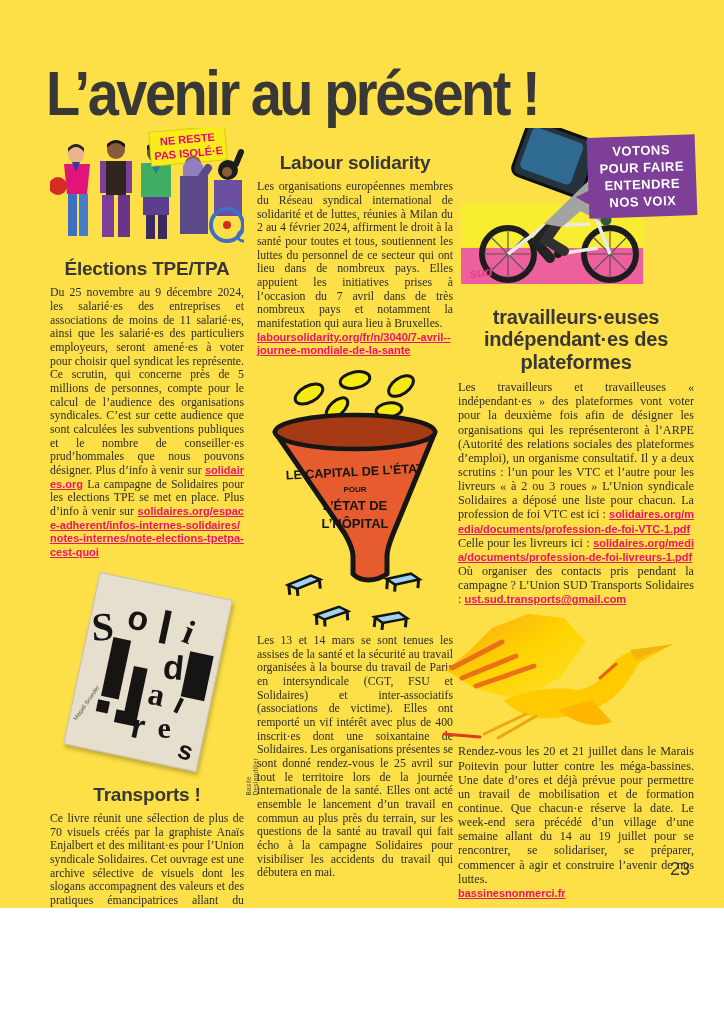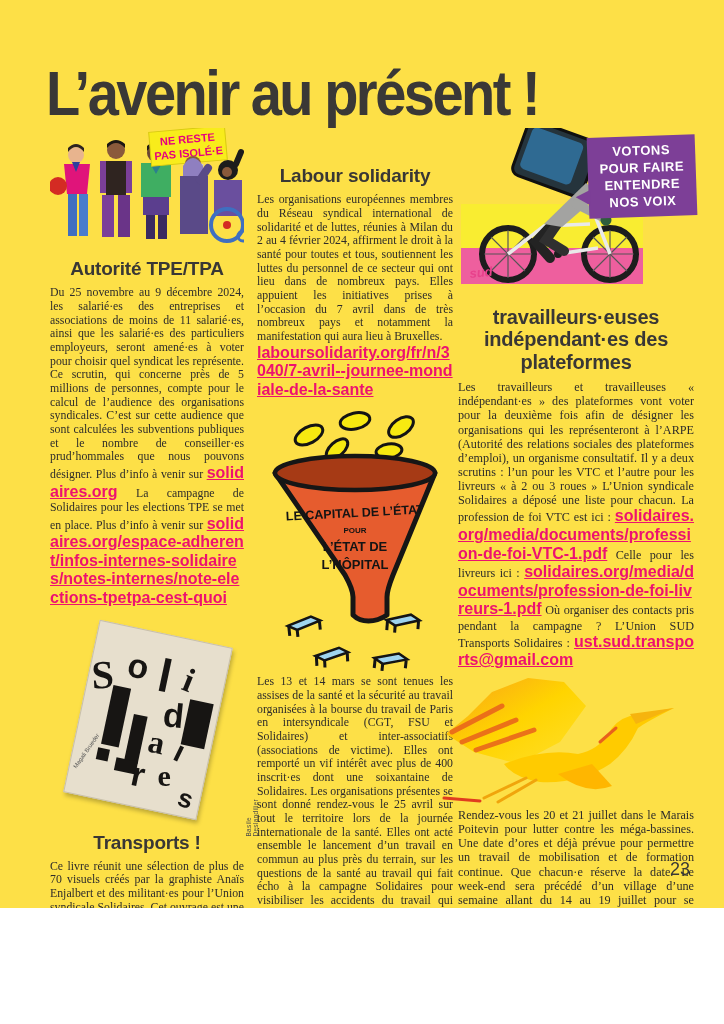--- a/index.html
+++ b/index.html
@@ -14,21 +14,21 @@
   .col{position:absolute;top:128px;}
   .col-left{left:50px;width:194px;}
   .col-mid{left:257px;top:148px;width:196px;}
   .col-right{left:458px;width:236px;}
   
   .heading{font-family:"Liberation Sans",sans-serif;font-weight:800;color:#393735;
            font-size:19px;line-height:1.12;text-align:center;margin:10px 0 7px 0;
            letter-spacing:-0.2px;}
   .body{font-size:11.8px;line-height:1.16;text-align:justify;margin:0 0 2px 0;
         hyphens:auto;-webkit-hyphens:auto;}
-  .plink{font-family:"Liberation Sans",sans-serif;font-weight:bold;font-size:16px;
+  .plink{font-family:"Liberation Sans",sans-serif;font-weight:bold;font-size:11px;
          color:#ed1170;text-decoration:underline;word-break:break-all;cursor:pointer;}
   .pagenum{position:absolute;right:34px;bottom:28px;font-family:"Liberation Sans",sans-serif;
            font-size:18px;color:#3a3836;}
   
   .illo{display:block;margin:0 auto;}
   .credit-vert{position:absolute;left:-12px;top:392px;font-family:"Liberation Sans",sans-serif;
                font-size:6.5px;color:#4a4a4a;writing-mode:vertical-rl;transform:rotate(180deg);
                letter-spacing:.3px;}
   
   .book-wrap{position:relative;height:202px;margin-top:12px;}
@@ -96,21 +96,21 @@
 
       <circle cx="178" cy="42" r="10" fill="#1c1c1c"></circle>
       <circle cx="177" cy="44" r="5" fill="#8a5a3b"></circle>
       <path d="M186,36 L191,24" stroke="#1c1c1c" stroke-width="6" stroke-linecap="round"></path>
       <rect x="164" y="52" width="28" height="36" fill="#6a4f9e"></rect>
       <circle cx="177" cy="97" r="16" fill="none" stroke="#3f6fc0" stroke-width="4"></circle>
       <circle cx="177" cy="97" r="4" fill="#d42b23"></circle>
       <circle cx="193" cy="108" r="5" fill="none" stroke="#3f6fc0" stroke-width="3"></circle>
     </svg>
 
-    <div class="heading">Autorité TPE/TPA</div>
+    <div class="heading">Élections TPE/TPA</div>
 
     <p class="body"><span>Du 25 novembre au 9 décembre 2024, les salarié·es des entreprises et associations de moins de 11 salarié·es, ainsi que les salarié·es des particuliers employeurs, seront amené·es à voter pour choisir quel syndicat les représente. Ce scrutin, qui concerne près de 5 millions de personnes, compte pour le calcul de l’audience des organisations syndicales. C’est sur cette audience que sont calculées les subventions publiques et le nombre de conseiller·es prud’hommales que nous pouvons désigner. Plus d’info à venir sur </span><a class="plink">solidaires.org</a><span> La campagne de Solidaires pour les elections TPE se met en place. Plus d’info à venir sur </span><a class="plink">solidaires.org/espace-adherent/infos-internes-solidaires/notes-internes/note-elections-tpetpa-cest-quoi</a></p>
 
     <div class="book-wrap">
       <div class="book">
         <svg width="134" height="174" viewBox="0 0 134 174">
           <rect x="26" y="60" width="18" height="60" fill="#171513"></rect>
           <rect x="52" y="84" width="14" height="48" fill="#171513"></rect>
           <rect x="24" y="124" width="12" height="12" fill="#171513"></rect>
           <rect x="44" y="130" width="22" height="13" fill="#171513"></rect>
@@ -131,21 +131,21 @@
       </div>
       <div class="book-credit">Magali Brueder</div>
     </div>
 
     <div class="heading">Transports !</div>
     <p class="body"><span>Ce livre réunit une sélection de plus de 70 visuels créés par la graphiste Anaïs Enjalbert et des militant·es pour l’Union syndicale Solidaires. Cet ouvrage est une archive sélective de visuels dont les slogans accompagnent des valeurs et des pratiques émancipatrices allant du féminisme à l’antiracisme, de l’internationalisme à l’anti fascisme, de la lutte contre les lgbtphobies à celle contre le validisme. Ils soutiennent la lutte contre le capitalisme et pour les services publics.</span><br><a class="plink">lamousseeditions.fr/product/solidaires</a></p>
   </div>
 
   <div class="col col-mid">
 
-    <div class="heading" style="margin-top:17px;">Labour solidarity</div>
+    <div class="heading" style="margin-top:4px;">Labour solidarity</div>
     <p class="body"><span>Les organisations européennes membres du Réseau syndical international de solidarité et de luttes, réunies à Milan du 2 au 4 février 2024, affirment le droit à la santé pour toutes et tous, soutiennent les luttes du personnel de ce secteur qui ont lieu dans de nombreux pays. Elles appuient les initiatives prises à l’occasion du 7 avril dans de très nombreux pays et notamment la manifestation qui aura lieu à Bruxelles.</span><br><a class="plink">laboursolidarity.org/fr/n/3040/7-avril--journee-mondiale-de-la-sante</a></p>
 
     <div style="position:relative;margin-top:8px;">
       <svg class="illo" width="196" height="268" viewBox="0 0 196 268">
 
         <ellipse cx="52" cy="28" rx="15" ry="8" transform="rotate(-28 52 28)" fill="#f7ea10" stroke="#141414" stroke-width="3"></ellipse>
         <ellipse cx="98" cy="14" rx="15" ry="8" transform="rotate(-12 98 14)" fill="#f7ea10" stroke="#141414" stroke-width="3"></ellipse>
         <ellipse cx="144" cy="20" rx="14" ry="8" transform="rotate(-35 144 20)" fill="#f7ea10" stroke="#141414" stroke-width="3"></ellipse>
         <ellipse cx="80" cy="42" rx="13" ry="7" transform="rotate(-42 80 42)" fill="#f7ea10" stroke="#141414" stroke-width="3"></ellipse>
         <ellipse cx="132" cy="44" rx="13" ry="7" transform="rotate(-8 132 44)" fill="#f7ea10" stroke="#141414" stroke-width="3"></ellipse>

